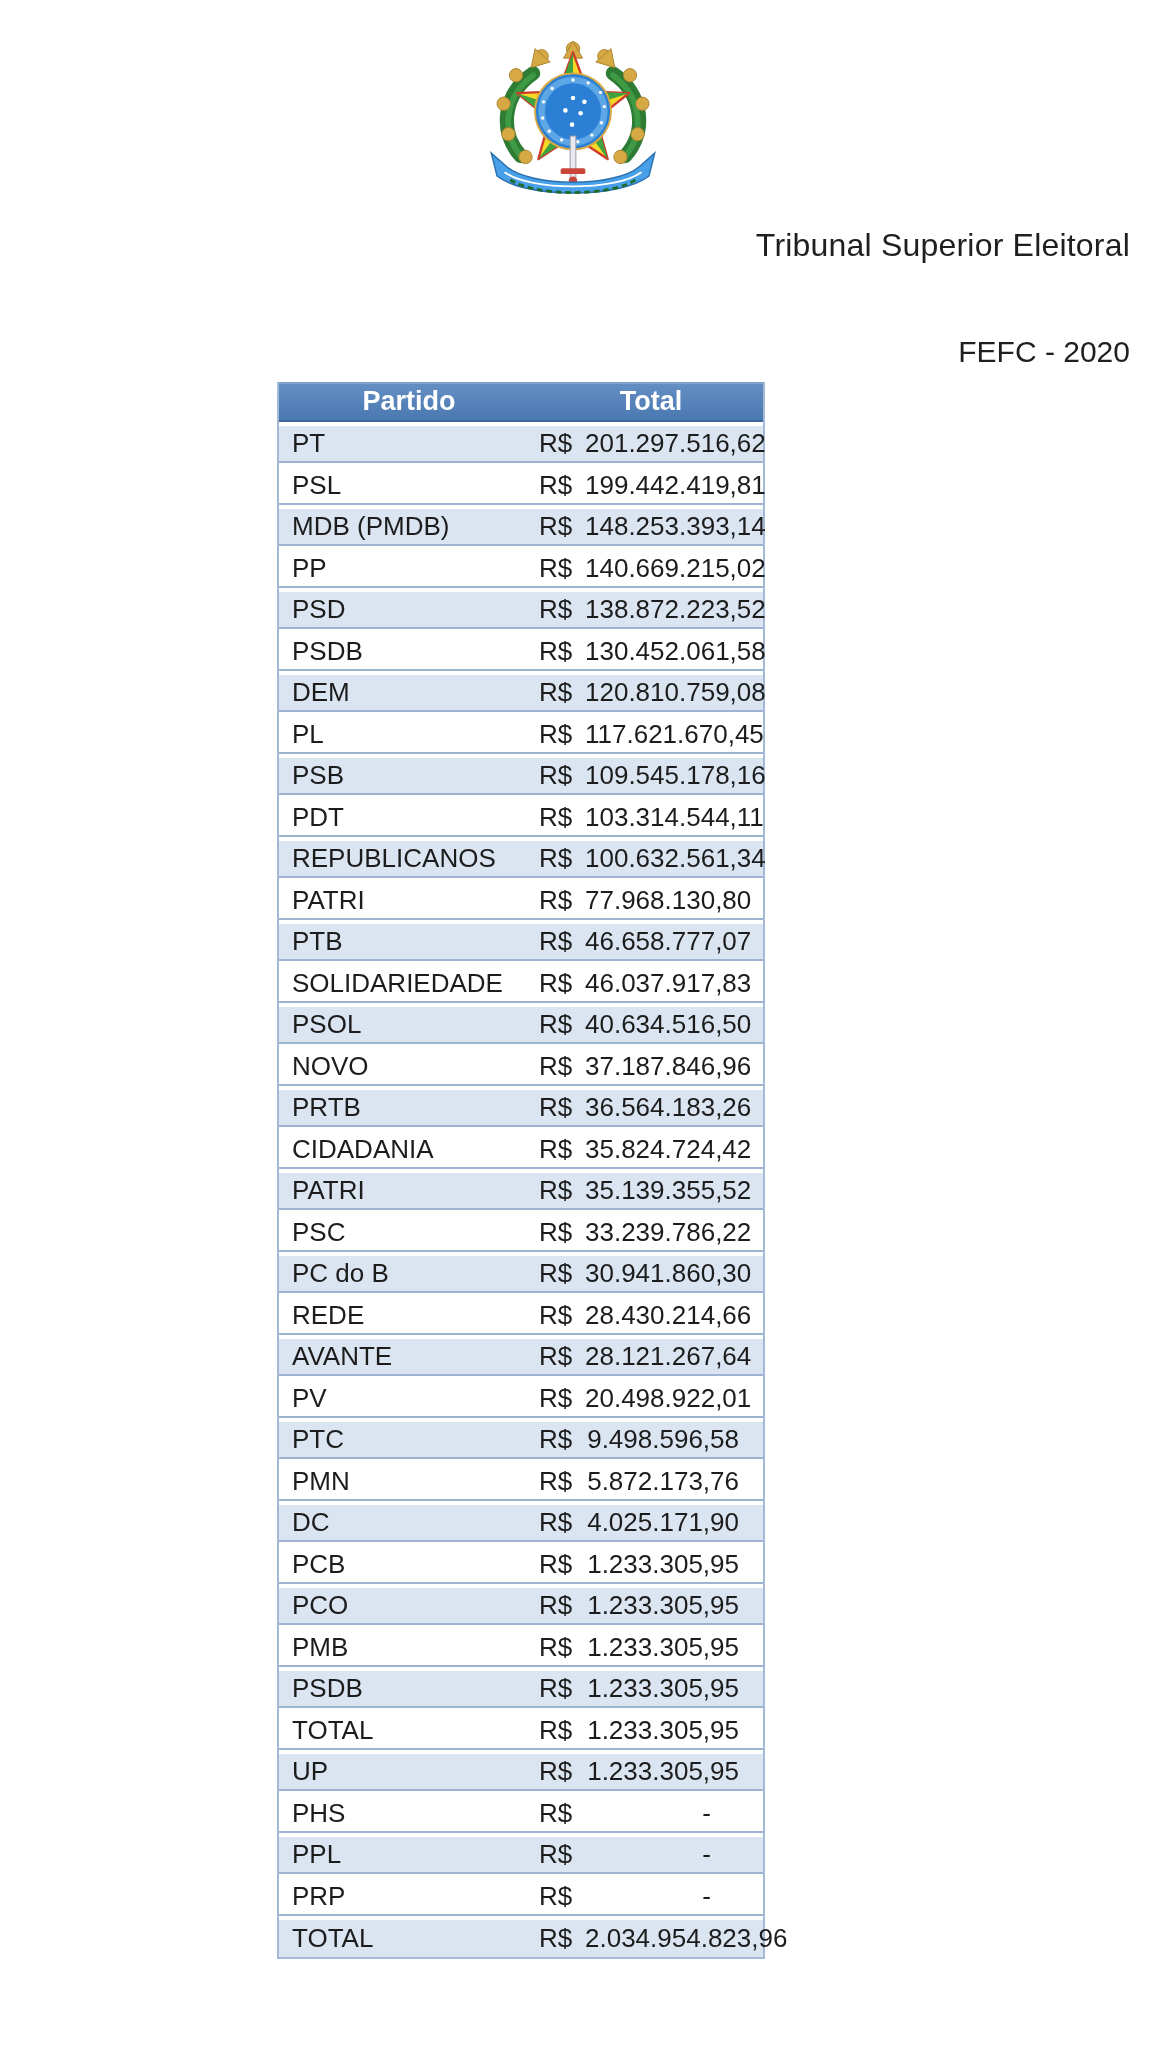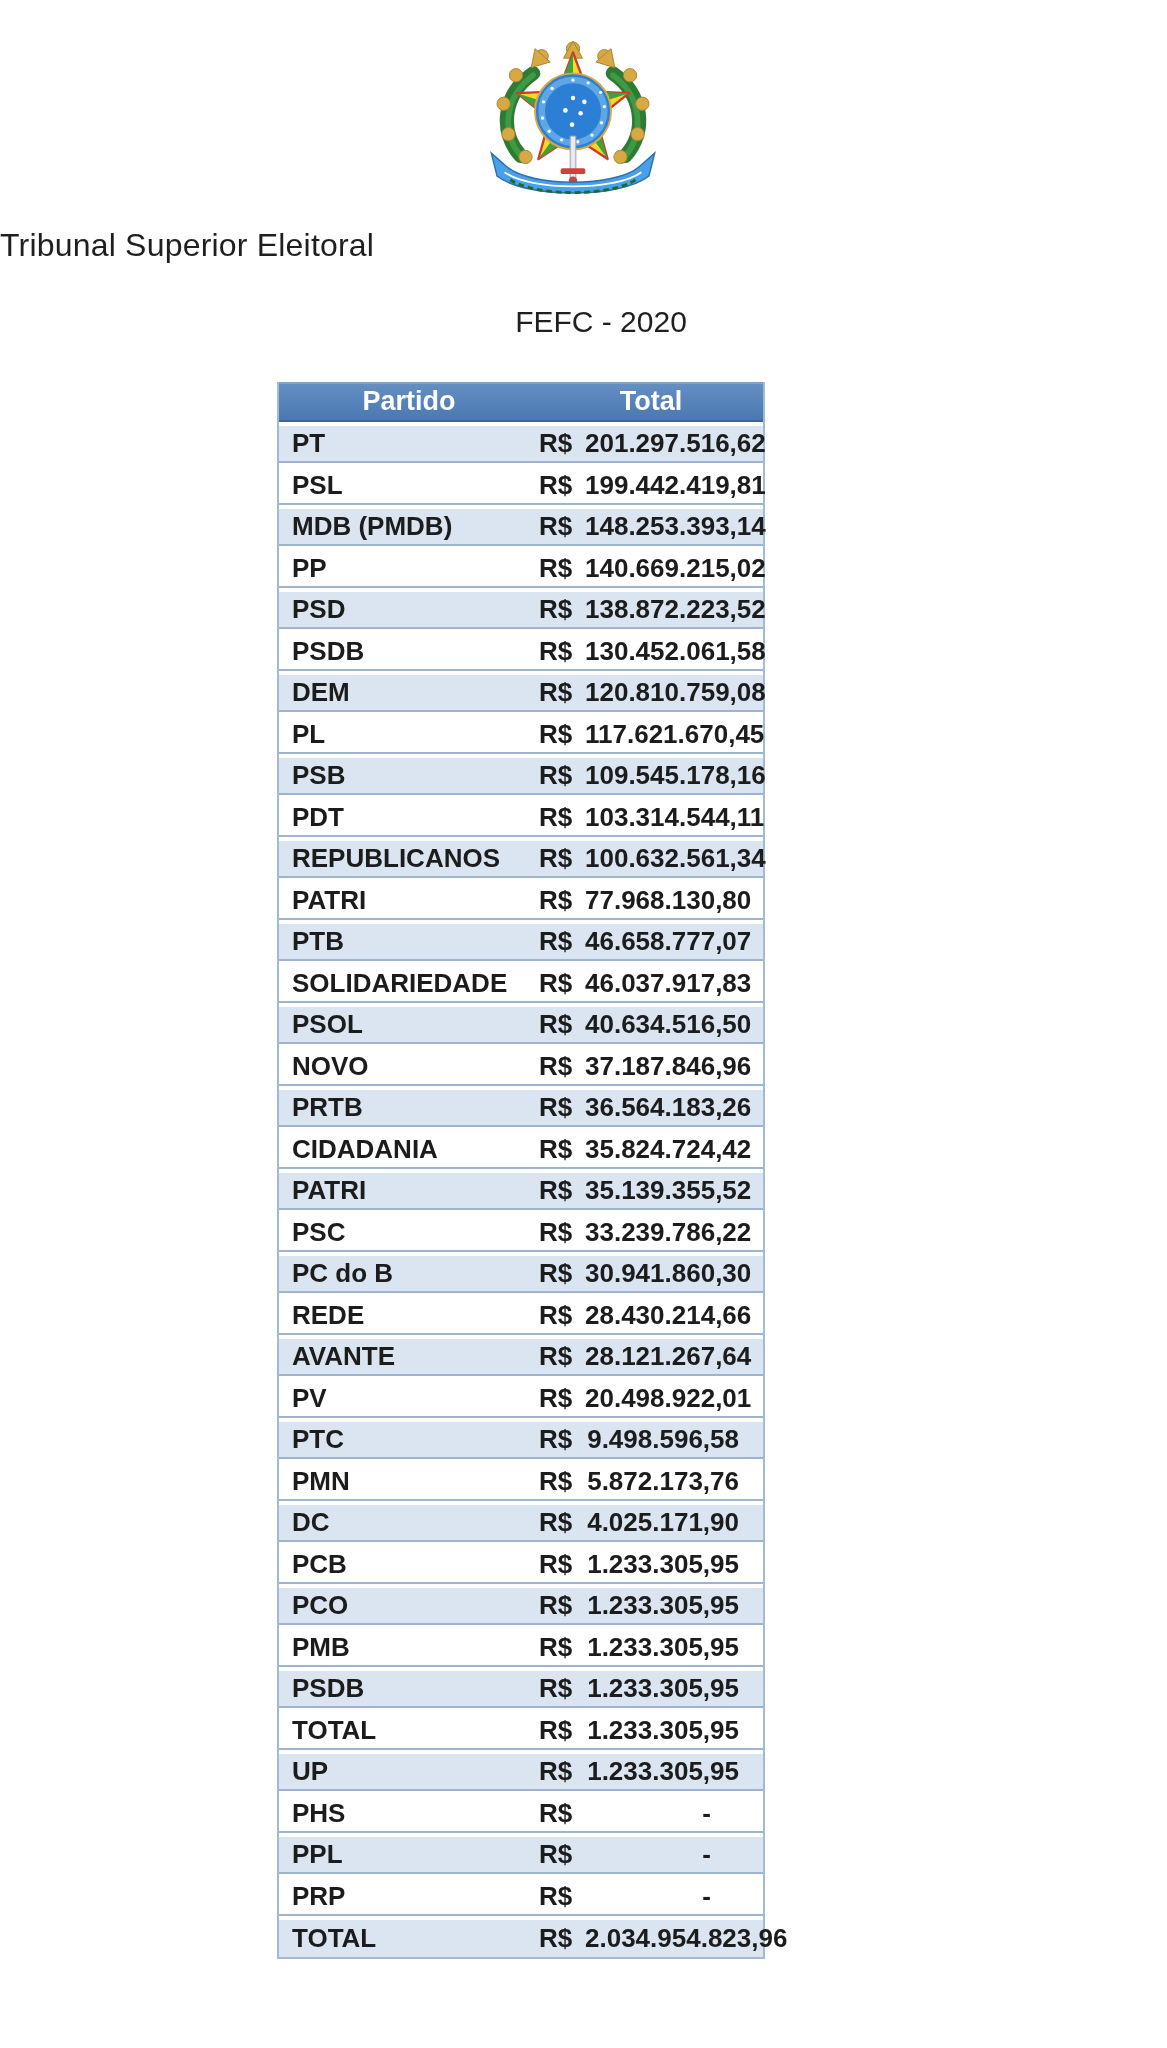--- a/index.html
+++ b/index.html
@@ -4,44 +4,44 @@
 <style>
   html,body{margin:0;padding:0;}
   body{
     width:1167px;height:2048px;background:#ffffff;position:relative;overflow:hidden;
     font-family:"Liberation Sans", sans-serif;color:#1c1c1c;
     -webkit-font-smoothing:antialiased;
   }
   .logo-wrap{position:absolute;left:478px;top:36px;width:190px;height:164px;}
   .logo-wrap svg{width:100%;height:100%;display:block;}
   .institution{
-    position:absolute;left:0;top:226px;width:1130px;text-align:left;
+    position:absolute;left:0;top:226px;width:1130px;text-align:right;
     font-size:32px;line-height:38px;color:#1f1f1f;letter-spacing:0.2px;
   }
   .doc-title{
-    position:absolute;left:0;top:304px;width:1130px;text-align:center;
-    font-size:30px;line-height:36px;color:#1f1f1f;padding-left:36px;
+    position:absolute;left:0;top:334px;width:1130px;text-align:right;
+    font-size:30px;line-height:36px;color:#1f1f1f;
   }
   .fefc-table{
     position:absolute;left:277px;top:382px;width:488px;
     border:2px solid #a3bad6;border-top:none;background:#ffffff;box-sizing:border-box;
   }
   .t-header{
     display:flex;align-items:center;height:38px;
     background:linear-gradient(180deg,#6590c4 0%,#4e7cb8 45%,#44710a0 100%);
     background:linear-gradient(180deg,#6590c4,#4a78b0);
     border-bottom:2px solid #3d6698;box-shadow:inset 0 2px 0 #7fa3cd;
     color:#ffffff;font-weight:bold;font-size:27px;
   }
   .t-header .h-party{flex:0 0 260px;text-align:center;}
   .t-header .h-total{flex:1;text-align:center;}
   .t-body{display:flex;flex-direction:column;gap:4.5px;padding-top:4px;background:#ffffff;}
   .t-body > div.row{
     display:flex;align-items:center;height:37px;box-sizing:border-box;
-    border-bottom:2px solid #9db3cf;font-size:26px;background:#ffffff;font-weight:bold;
+    border-bottom:2px solid #9db3cf;font-size:26px;background:#ffffff;
   }
   .t-body > div.row:nth-of-type(odd){background:#dbe5f1;}
   .t-body > div.row:last-of-type{border-bottom:none;}
   .cell-party{flex:0 0 260px;padding-left:13px;box-sizing:border-box;white-space:nowrap;}
   .cell-currency{flex:0 0 46px;text-align:left;}
   .cell-value{flex:1;text-align:right;padding-right:24px;white-space:nowrap;}
   .cell-value.dash{padding-right:52px;}
 </style>
 </head>
 <body>

